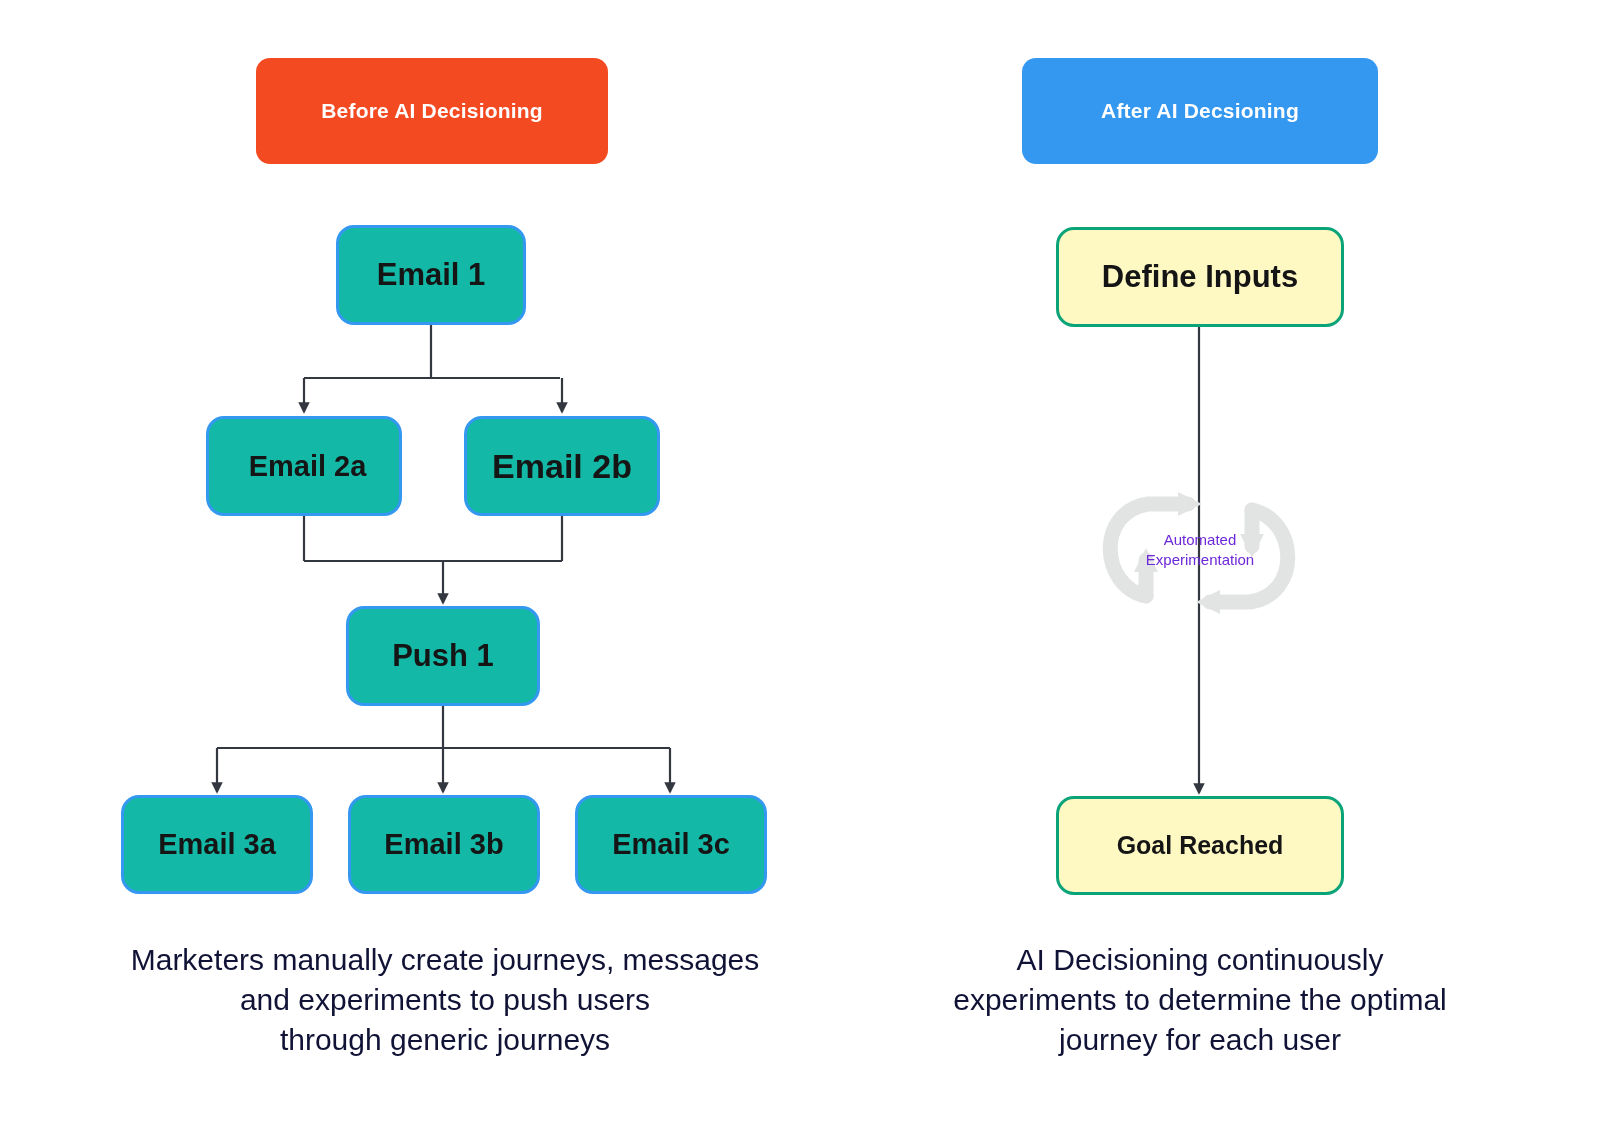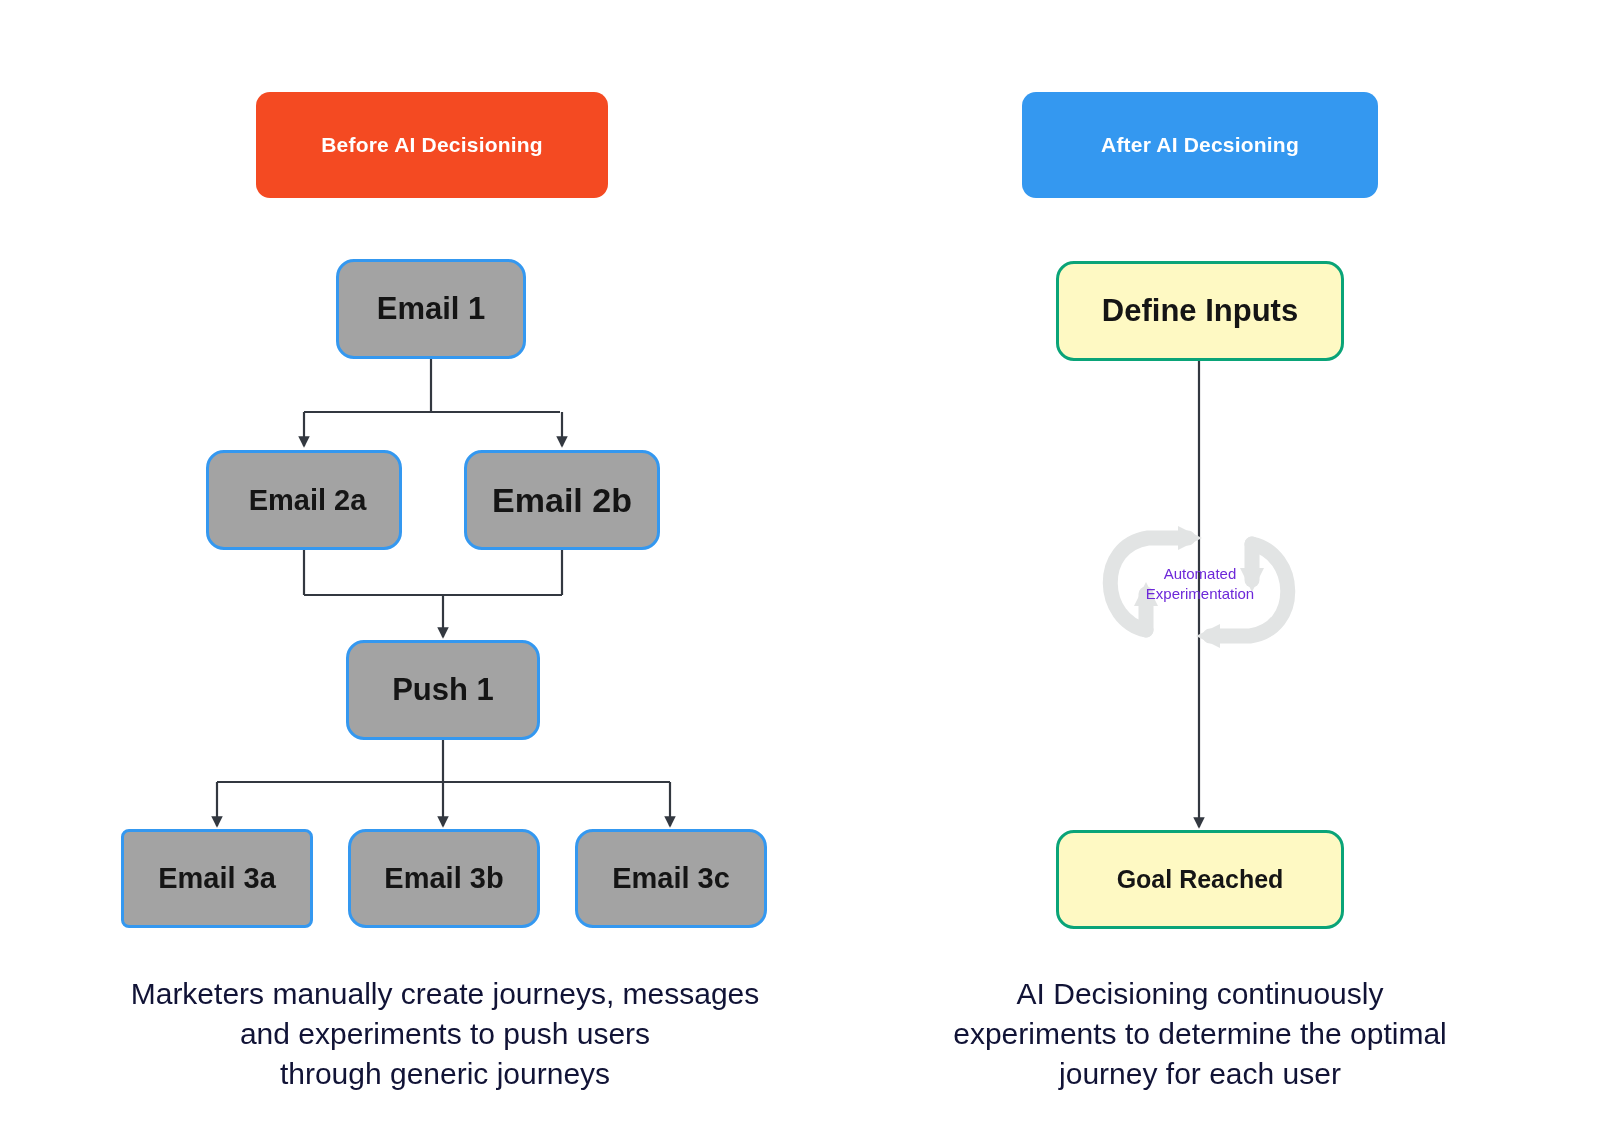--- a/index.html
+++ b/index.html
@@ -12,21 +12,20 @@
     height: 1144px;
     font-family: "Liberation Sans", sans-serif;
     position: relative;
     overflow: hidden;
   }
   #stage {
     position: absolute;
     left: 0; top: 0;
     width: 1600px;
     height: 864px;
-    margin-top: 34px;
   }
 
   
   .banner {
     position: absolute;
     display: flex;
     align-items: center;
     justify-content: center;
     border-radius: 14px;
     color: #ffffff;
@@ -51,21 +50,21 @@
     display: flex;
     align-items: center;
     justify-content: center;
     box-sizing: border-box;
     border-radius: 18px;
     font-weight: bold;
     color: #151515;
     z-index: 3;
   }
   .node.blue {
-    background: #a3a3a3;
+    background: #14b8a6;
     border: 3.5px solid #3498f0;
   }
   .node.green {
     background: #fef9c3;
     border: 3.5px solid #0aa478;
   }
 
   
   #wires {
     position: absolute;
@@ -177,21 +176,21 @@
   </div>
 
   <div class="node blue" style="left:464px; top:416px; width:196px; height:100px; font-size:34px;">
     <span>Email 2b</span>
   </div>
 
   <div class="node blue" style="left:346px; top:606px; width:194px; height:100px; font-size:31px;">
     <span>Push 1</span>
   </div>
 
-  <div class="node blue" style="left:121px; top:795px; width:192px; height:99px; font-size:29px;border-radius:8px;">
+  <div class="node blue" style="left:121px; top:795px; width:192px; height:99px; font-size:29px;">
     <span>Email 3a</span>
   </div>
 
   <div class="node blue" style="left:348px; top:795px; width:192px; height:99px; font-size:29px;">
     <span>Email 3b</span>
   </div>
 
   <div class="node blue" style="left:575px; top:795px; width:192px; height:99px; font-size:29px;">
     <span>Email 3c</span>
   </div>

